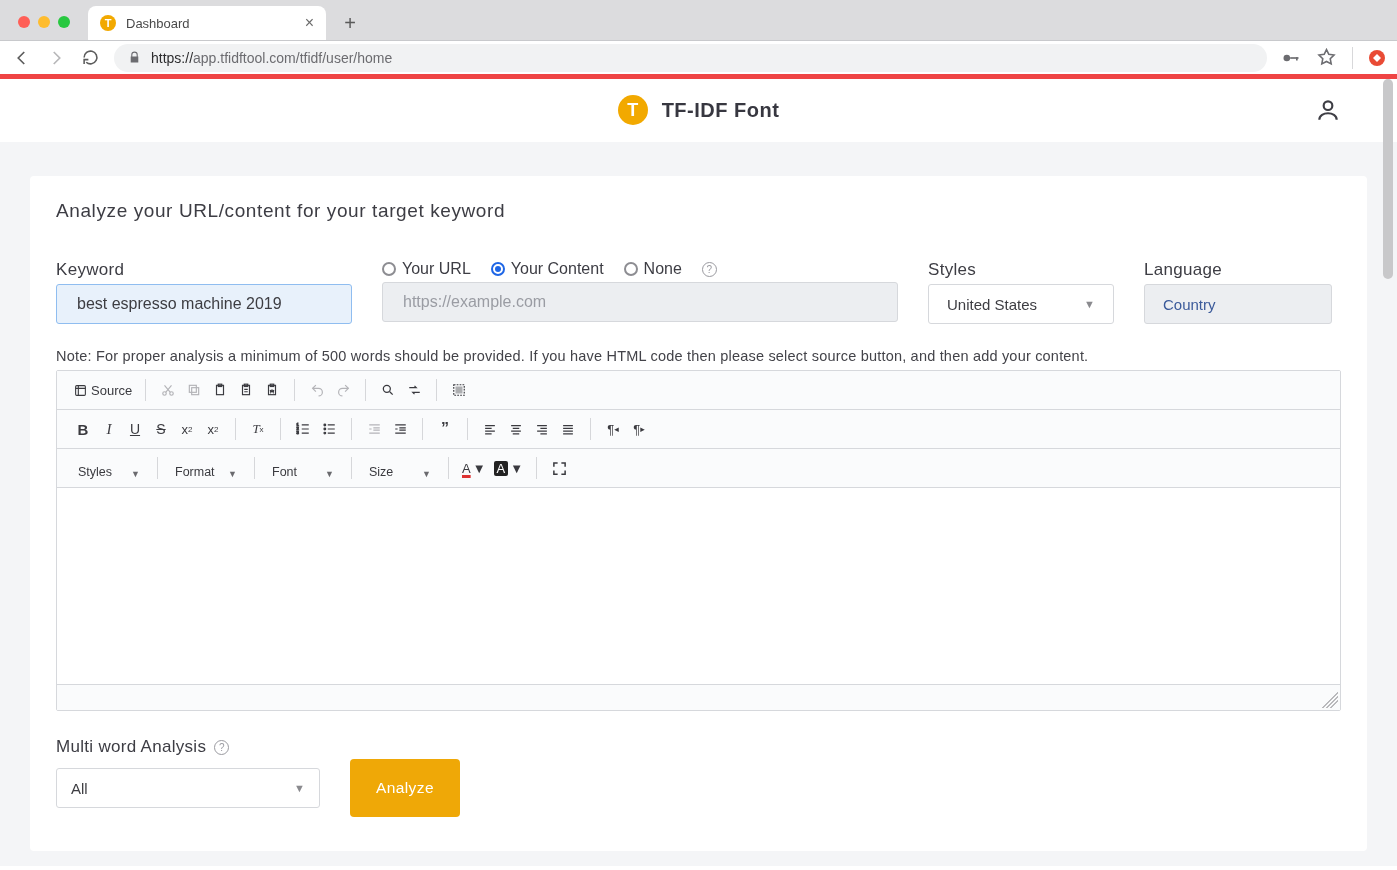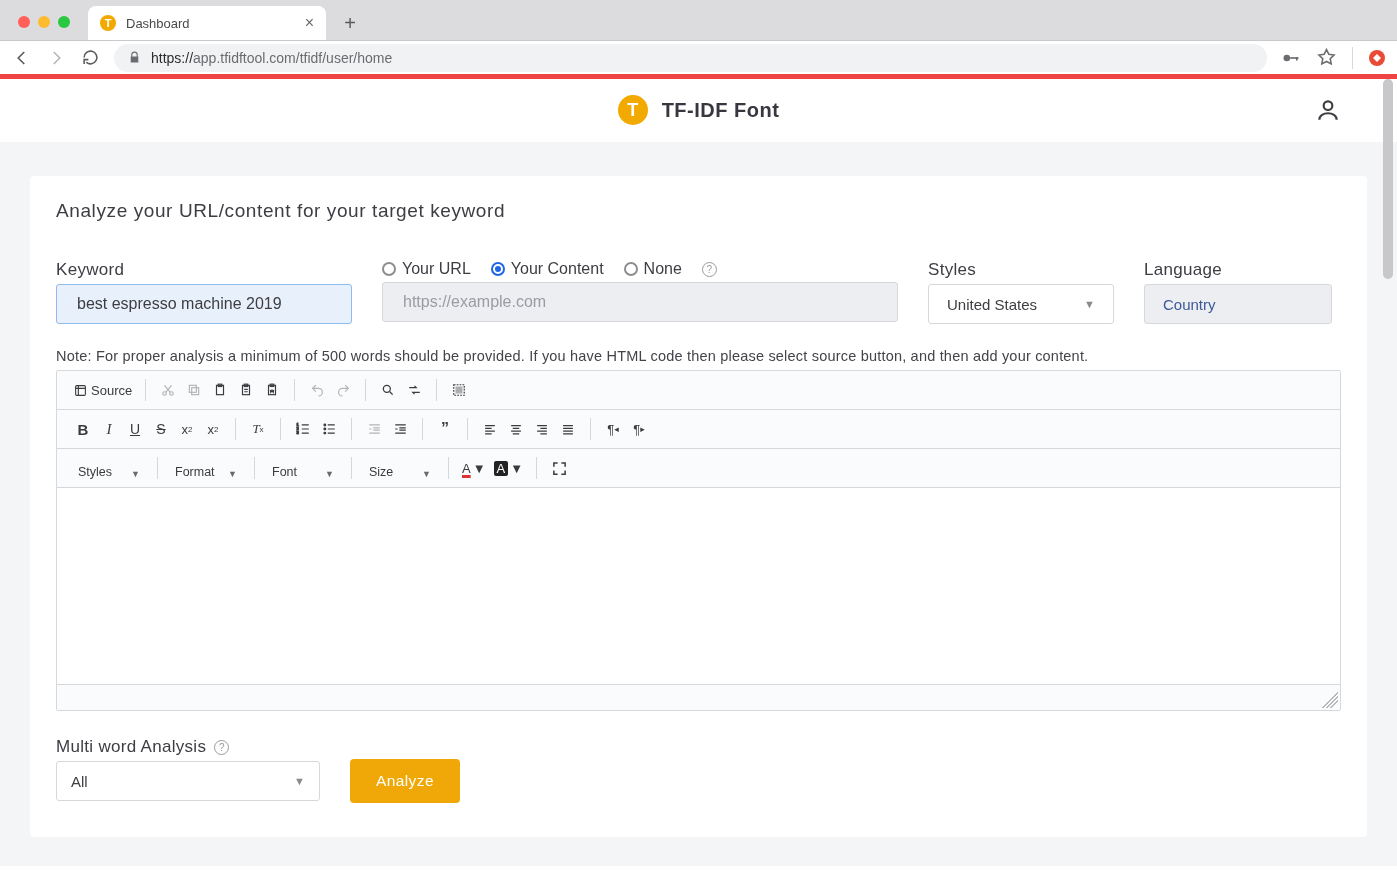--- a/index.html
+++ b/index.html
@@ -95,21 +95,21 @@
   .editor-body{height:196px;background:#fff;}
   .editor-foot{height:26px;background:#fafbfc;border-top:1px solid var(--border);display:flex;justify-content:flex-end;align-items:flex-end;}
   .resize-grip{width:16px;height:16px;background:
      linear-gradient(135deg,transparent 50%,#b9b9bc 50% 55%,transparent 55% 62%,#b9b9bc 62% 67%,transparent 67% 74%,#b9b9bc 74% 79%,transparent 79%);
      margin:0 2px 2px 0;}
 
   
   .multi-row{margin-top:26px;display:flex;flex-direction:column;gap:2px;}
   .multi-row .sel{width:264px;height:40px;border:1px solid var(--border);border-radius:3px;background:#fff;display:flex;align-items:center;justify-content:space-between;padding:0 14px;font-size:15px;color:#3d3d42;}
   .actions{display:flex;gap:30px;align-items:center;}
-  .btn-analyze{height:44px;padding:0 26px;border:none;border-radius:4px;background:var(--btn-orange);color:#fff;font-size:15.5px;font-weight:500;letter-spacing:.4px;cursor:pointer;}
+  .btn-analyze{height:58px;padding:0 26px;border:none;border-radius:4px;background:var(--btn-orange);color:#fff;font-size:15.5px;font-weight:500;letter-spacing:.4px;cursor:pointer;}
 
   
   svg{display:block;}
 </style>
 </head>
 <body>
 
 <div class="browser-top">
   <div class="mac-dots">
     <span class="dot red"></span>

